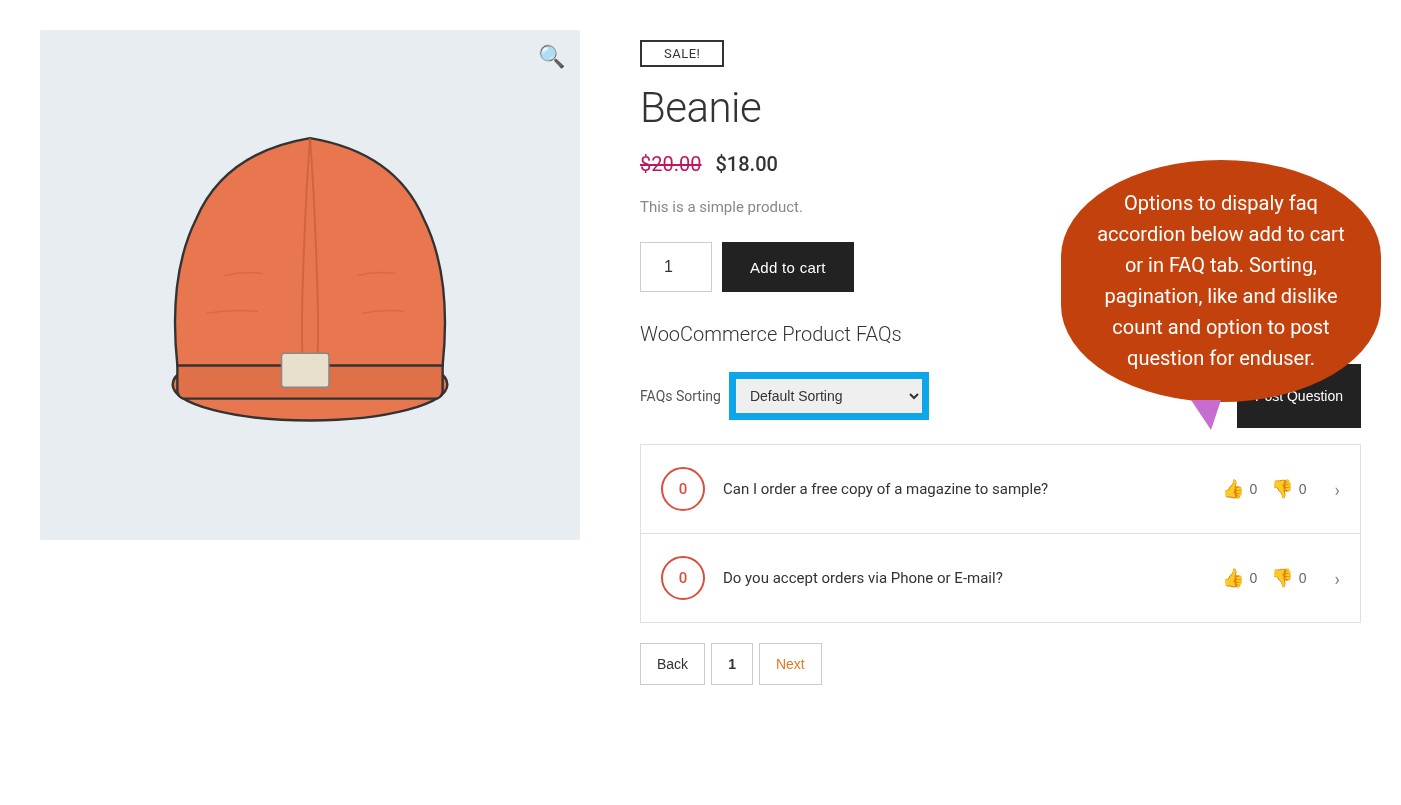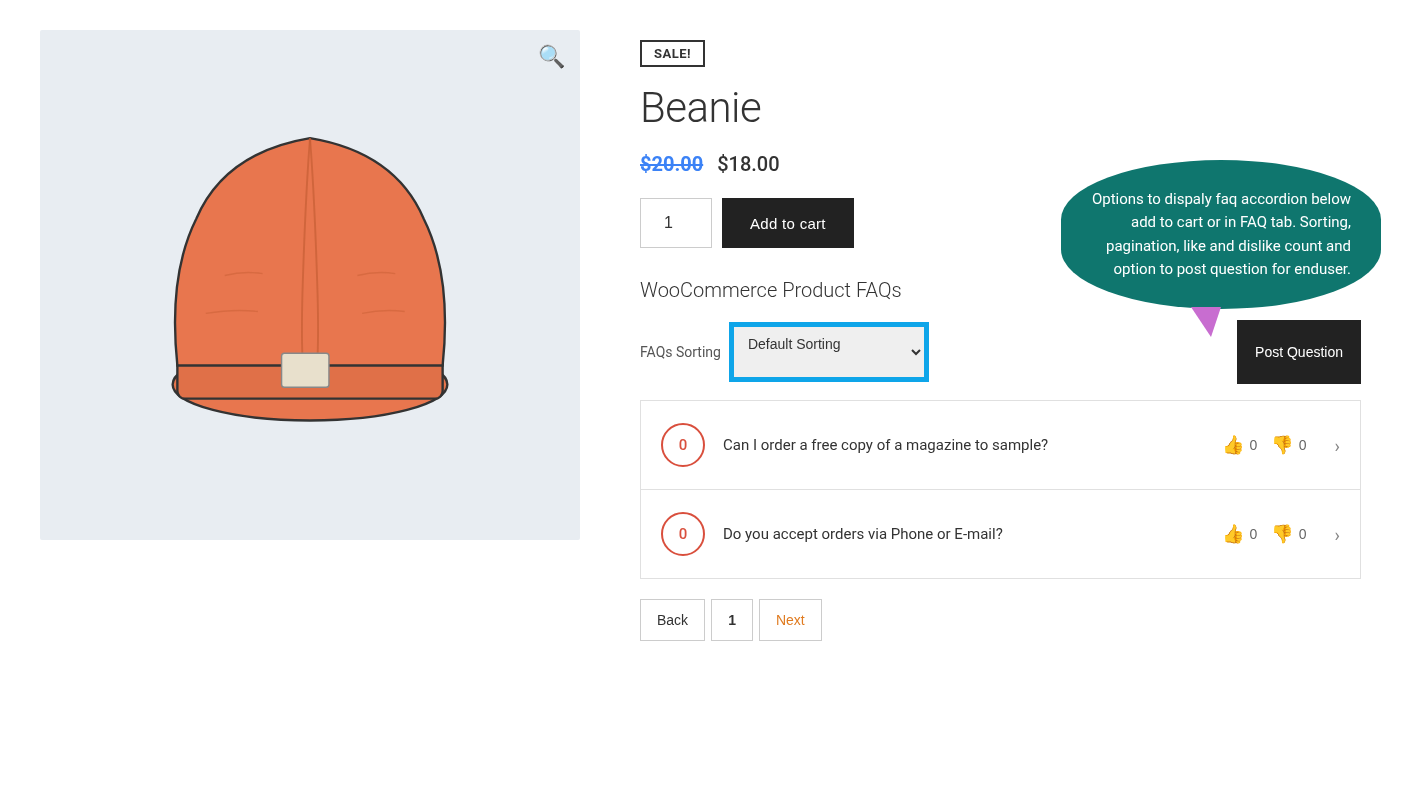--- a/index.html
+++ b/index.html
@@ -44,45 +44,44 @@
 
     
     .product-details {
       flex: 1;
       padding-top: 10px;
       position: relative;
     }
     .sale-badge {
       display: inline-block;
       border: 2px solid #333;
-      padding: 4px 12px;
+      padding: 4px 22px;
       font-size: 13px;
-      font-weight: 700;
+      font-weight: 400;
       letter-spacing: 0.5px;
       margin-bottom: 16px;
       color: #333;
     }
     .product-title {
       font-size: 42px;
       font-weight: 300;
       color: #333;
       margin-bottom: 20px;
       letter-spacing: -0.5px;
     }
     .price-section {
       display: flex;
       align-items: center;
       gap: 14px;
       margin-bottom: 22px;
     }
     .price-original {
       font-size: 20px;
-      color: #3b82f6;
+      color: #be185d;
       text-decoration: line-through;
-      font-weight: bold;
     }
     .price-current {
       font-size: 20px;
       color: #333;
       font-weight: 500;
     }
     .product-description {
       font-size: 15px;
       color: #888;
       margin-bottom: 26px;
@@ -113,26 +112,26 @@
       cursor: pointer;
       letter-spacing: 0.3px;
     }
 
     
     .speech-bubble {
       position: absolute;
       top: 130px;
       right: -20px;
       width: 320px;
-      background: #0f766e;
+      background: #c2410c;
       border-radius: 50% / 40%;
       padding: 28px 30px;
-      text-align: right;
+      text-align: center;
       color: #fff;
-      font-size: 15px;
+      font-size: 20px;
       line-height: 1.55;
     }
     .speech-bubble::after {
       content: '';
       position: absolute;
       bottom: -28px;
       left: 50%;
       transform: translateX(-30px);
       width: 0;
       height: 0;
@@ -157,22 +156,22 @@
       justify-content: space-between;
       margin-bottom: 16px;
       gap: 16px;
     }
     .faq-sorting-label {
       font-size: 14px;
       color: #555;
       margin-right: 8px;
     }
     .faq-sort-select {
-      border: 5px solid #0ea5e9;
-      padding: 8px 30px 24px 10px;
+      border: 7px solid #0ea5e9;
+      padding: 8px 30px 8px 10px;
       font-size: 14px;
       color: #333;
       appearance: auto;
       cursor: pointer;
       min-width: 200px;
     }
     .post-question-btn {
       background: #222;
       color: #fff;
       border: none;
@@ -307,20 +306,21 @@
     
     <h1 class="product-title">Beanie</h1>
 
     
     <div class="price-section">
       <span class="price-original">$20.00</span>
       <span class="price-current">$18.00</span>
     </div>
 
     
+    <p class="product-description">This is a simple product.</p>
 
     
     <div class="add-to-cart-row">
       <input type="number" class="qty-input" value="1" min="1" style="">
       <button class="add-to-cart-btn">Add to cart</button>
     </div>
 
     
     <div class="speech-bubble">
       <span>Options to dispaly faq accordion below add to cart or in FAQ tab. Sorting, pagination, like and dislike count and option to post question for enduser.</span>

